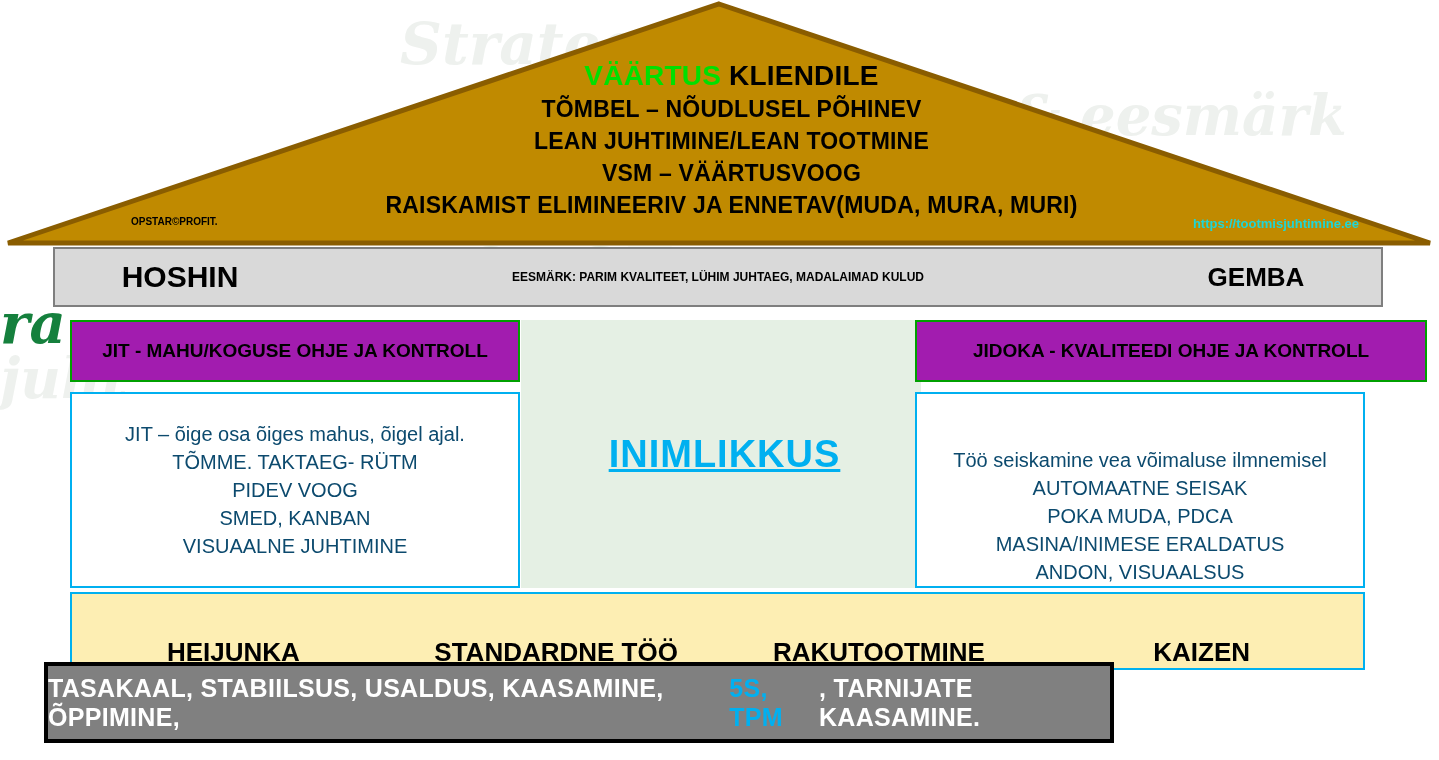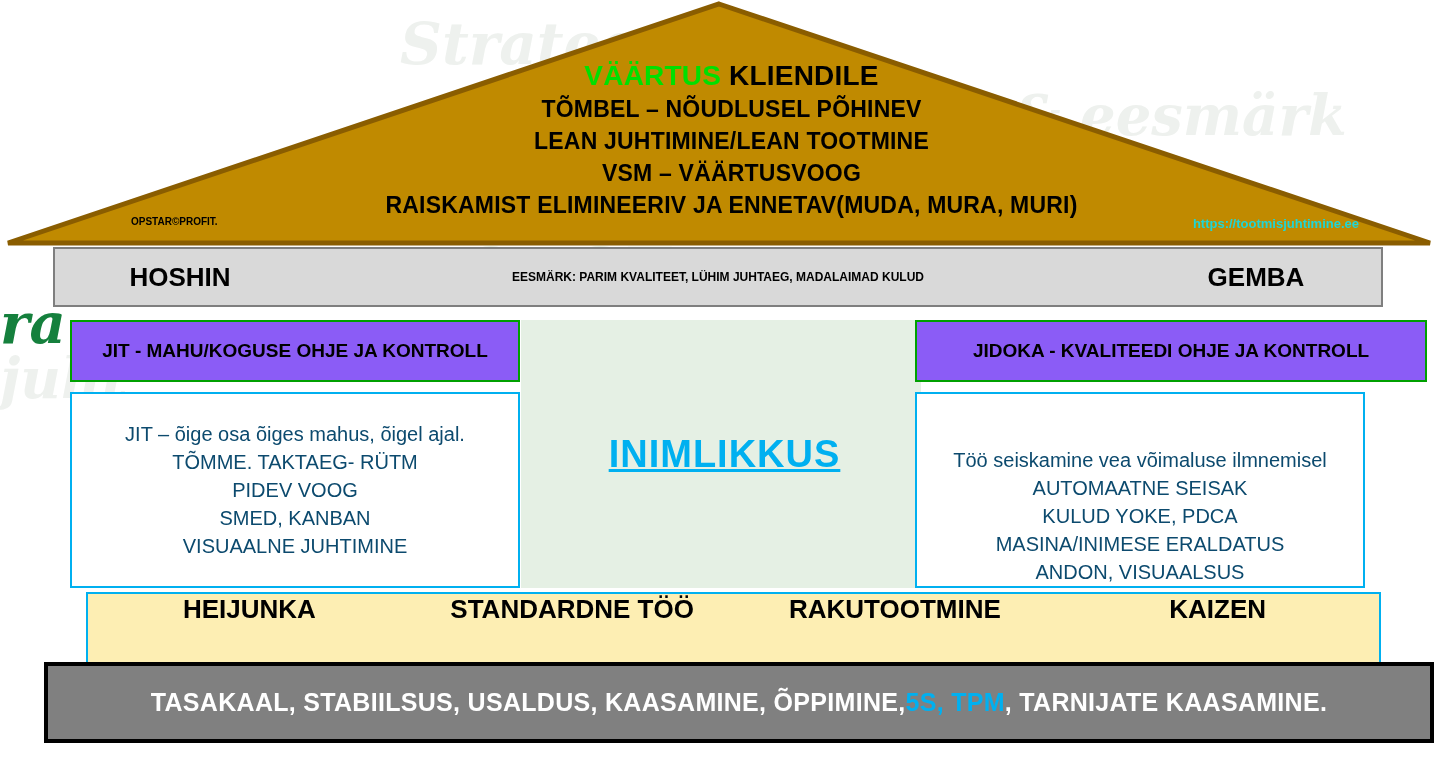--- a/index.html
+++ b/index.html
@@ -129,42 +129,42 @@
     background: #d9d9d9;
     border: 2px solid #7f7f7f;
     box-sizing: border-box;
     display: flex;
     align-items: center;
     color: #000;
   }
   .hoshin-left {
     width: 250px;
     text-align: center;
-    font-size: 26px;
+    font-size: 30px;
     font-weight: 700;
   }
   .hoshin-mid {
     flex: 1;
     text-align: center;
     font-size: 12px;
     font-weight: 700;
   }
   .hoshin-right {
     width: 250px;
     text-align: center;
     font-size: 26px;
     font-weight: 700;
   }
 
   
   .pillar-head {
     position: absolute;
     top: 320px;
     height: 62px;
-    background: #8b5cf6;
+    background: #a21caf;
     border: 2px solid #00a000;
     box-sizing: border-box;
     display: flex;
     align-items: center;
     justify-content: center;
     font-size: 19px;
     font-weight: 700;
     color: #000;
   }
   .pillar-head.left { left: 70px; width: 450px; }
@@ -205,44 +205,44 @@
     font-size: 38px;
     font-weight: 700;
     color: #00b0f0;
     text-decoration: underline;
     letter-spacing: 1px;
   }
 
   
   .base-yellow {
     position: absolute;
-    left: 86px;
+    left: 70px;
     top: 592px;
     width: 1295px;
     height: 78px;
     background: #fdeeb3;
     border: 2px solid #00b0f0;
     box-sizing: border-box;
     display: flex;
-    align-items: flex-start;
+    align-items: flex-end;
     color: #000;
   }
   .base-yellow span {
     flex: 1;
     text-align: center;
     font-size: 26px;
     font-weight: 700;
   }
 
   
   .foundation {
     position: absolute;
     left: 44px;
     top: 662px;
-    width: 1390px;
+    width: 1070px;
     height: 81px;
     background: #808080;
     border: 4px solid #000;
     box-sizing: border-box;
     display: flex;
     align-items: center;
     justify-content: center;
     color: #ffffff;
     font-size: 25px;
     font-weight: 700;
@@ -299,21 +299,21 @@
 
   <div class="center-box">
     <div class="center-label">INIMLIKKUS</div>
   </div>
 
   <div class="pillar-head right">JIDOKA - KVALITEEDI OHJE JA KONTROLL</div>
   <div class="pillar-body right">
     <div>
       <div>Töö seiskamine vea võimaluse ilmnemisel</div>
       <div>AUTOMAATNE SEISAK</div>
-      <div>KULUD YOKE, PDCA</div>
+      <div>POKA MUDA, PDCA</div>
       <div>MASINA/INIMESE ERALDATUS</div>
       <div>ANDON, VISUAALSUS</div>
     </div>
   </div>
 
   <div class="base-yellow">
     <span>HEIJUNKA</span>
     <span>STANDARDNE TÖÖ</span>
     <span>RAKUTOOTMINE</span>
     <span>KAIZEN</span>

